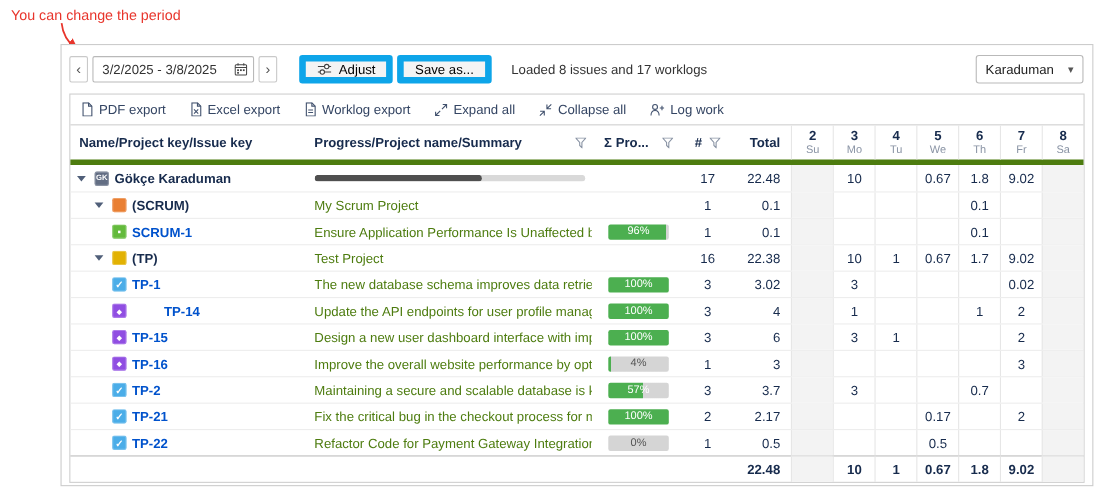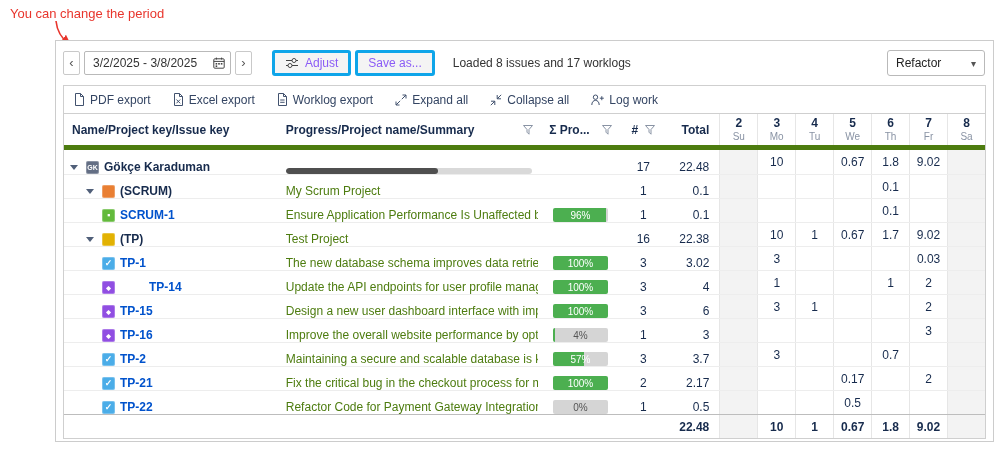--- a/index.html
+++ b/index.html
@@ -17,22 +17,22 @@
            border: 1px solid #cccccc; background: #fff; }
 
   
   .toolbar { display: flex; align-items: center; gap: 4px; padding: 9px 8px 7px 7px; }
   .nav-btn { width: 17px; height: 24px; border: 1px solid #c9c9c9; background: #fff; border-radius: 2px;
              color: #555; font-size: 13px; line-height: 20px; text-align: center; padding: 0; cursor: pointer;
              font-family: "Liberation Sans", sans-serif; }
   .date-input { width: 147px; height: 24px; border: 1px solid #b9b9b9; border-radius: 2px;
                 display: flex; align-items: center; justify-content: space-between; padding: 0 5px 0 8px;
                 color: #333; background: #fff; }
-  .btn { height: 26px; border: 3px solid #0ea5e9; background: #f4f4f4; border-radius: 3px;
-         display: inline-flex; align-items: center; gap: 6px; padding: 0 10px; font-size: 12px; color: #8b5cf6;
+  .btn { height: 26px; border: 6px solid #0ea5e9; background: #f4f4f4; border-radius: 3px;
+         display: inline-flex; align-items: center; gap: 6px; padding: 0 10px; font-size: 12px; color: #000000;
          font-family: "Liberation Sans", sans-serif; cursor: pointer; }
   .btn.adjust { margin-left: 16px; }
   .loaded { margin-left: 14px; color: #333; }
   .select { margin-left: auto; width: 98px; height: 26px; border: 1px solid #b9b9b9; border-radius: 3px;
             display: flex; align-items: center; justify-content: space-between; padding: 0 8px; color: #222;
             background: #fff; cursor: pointer; }
   .select .chev { color: #555; font-size: 10px; }
 
   
   .table-wrap { margin: 2px 7px 0 7px; border: 1px solid #cfcfcf; background: #fff; }
@@ -51,21 +51,21 @@
 
   .thead { display: flex; height: 36px; border-bottom: 5px solid #4d7c0f; font-weight: bold; align-items: stretch; }
   .thead .cell { align-items: center; }
   .thead .c-sum { justify-content: space-between; }
   .thead .c-sig { gap: 12px; text-align: center; }
   .thead .c-num { gap: 7px; }
   .thead .c-day { flex-direction: column; justify-content: center; line-height: 1.15; }
   .dnum { font-size: 12px; color: #172b4d; }
   .dname { font-size: 10px; font-weight: normal; color: #8993a4; }
 
-  .row { display: flex; height: 24px; align-items: flex-end; }
+  .row { display: flex; height: 24px; align-items: center; }
   .row + .row { border-top: 1px solid #ededed; }
   .row .cell { align-items: center; }
 
   .tfoot { display: flex; height: 24px; align-items: stretch; border-top: 1px solid #bdbdbd; font-weight: bold; }
   .tfoot .cell { align-items: center; }
 
   .caret { width: 0; height: 0; border-left: 4px solid transparent; border-right: 4px solid transparent;
            border-top: 5px solid #505f79; margin-right: 3px; flex: 0 0 auto; }
   .pic { width: 13px; height: 13px; border-radius: 2px; flex: 0 0 auto; color: #fff;
          display: flex; align-items: center; justify-content: center; font-weight: bold;
@@ -132,21 +132,21 @@
         <line x1="1" y1="8.5" x2="13" y2="8.5" stroke="#444"></line>
         <circle cx="5" cy="8.5" r="2" fill="#fff" stroke="#444"></circle>
       </svg>
       <span>Adjust</span>
     </button>
     <button class="btn">
       <span>Save as...</span>
     </button>
     <span class="loaded">Loaded 8 issues and 17 worklogs</span>
     <div class="select">
-      <span>Refactor</span>
+      <span>Karaduman</span>
       <span class="chev">▾</span>
     </div>
   </div>
 
   <div class="table-wrap">
 
     <div class="export-bar">
       <div class="exp-item">
         <svg width="11" height="13" viewBox="0 0 11 13">
           <path d="M1.5,0.5 H6.5 L9.5,3.5 V12.5 H1.5 Z" fill="none" stroke="#42526e"></path>
@@ -339,21 +339,21 @@
           <div class="cell c-sig">
             <div class="badge" style="background: rgb(76, 175, 80); color: rgb(255, 255, 255);">100%</div>
           </div>
           <div class="cell c-num">3</div>
           <div class="cell c-tot">3.02</div>
           <div class="cell c-day we"></div>
           <div class="cell c-day">3</div>
           <div class="cell c-day"></div>
           <div class="cell c-day"></div>
           <div class="cell c-day"></div>
-          <div class="cell c-day">0.03</div>
+          <div class="cell c-day">0.02</div>
           <div class="cell c-day we"></div>
         </div>
         <div class="row">
           <div class="cell c-name" style="padding-left: 38px; gap: 34px;">
             <div class="pic epic"></div>
             <div class="klabel issue-key">TP-14</div>
           </div>
           <div class="cell c-sum">
             <span class="sumtext">Update the API endpoints for user profile management t...</span>
           </div>

